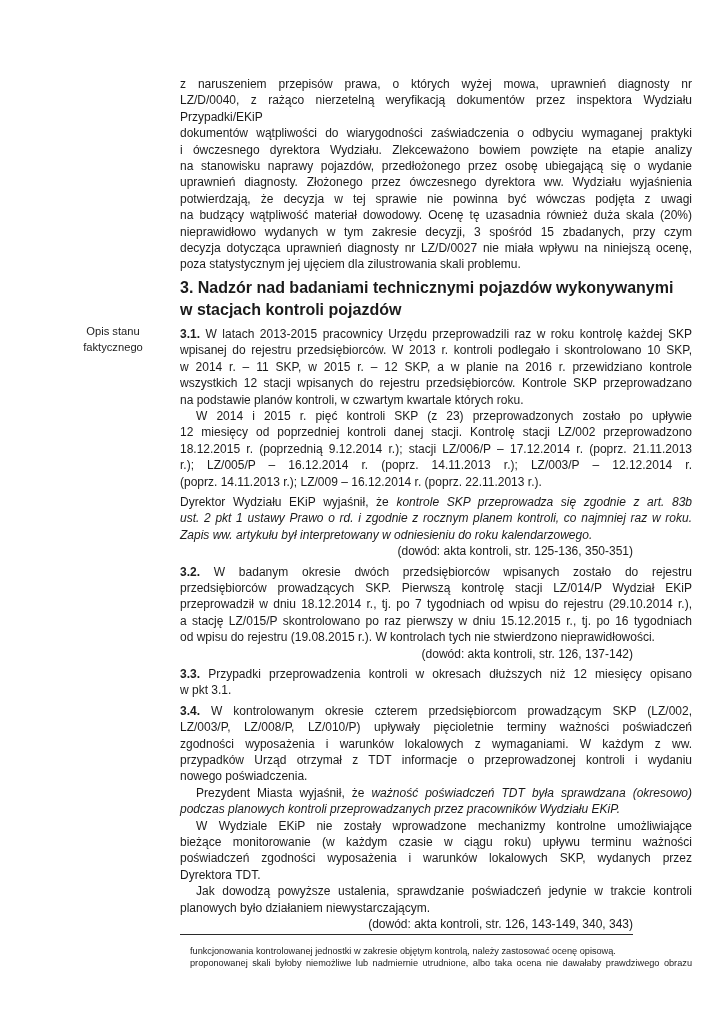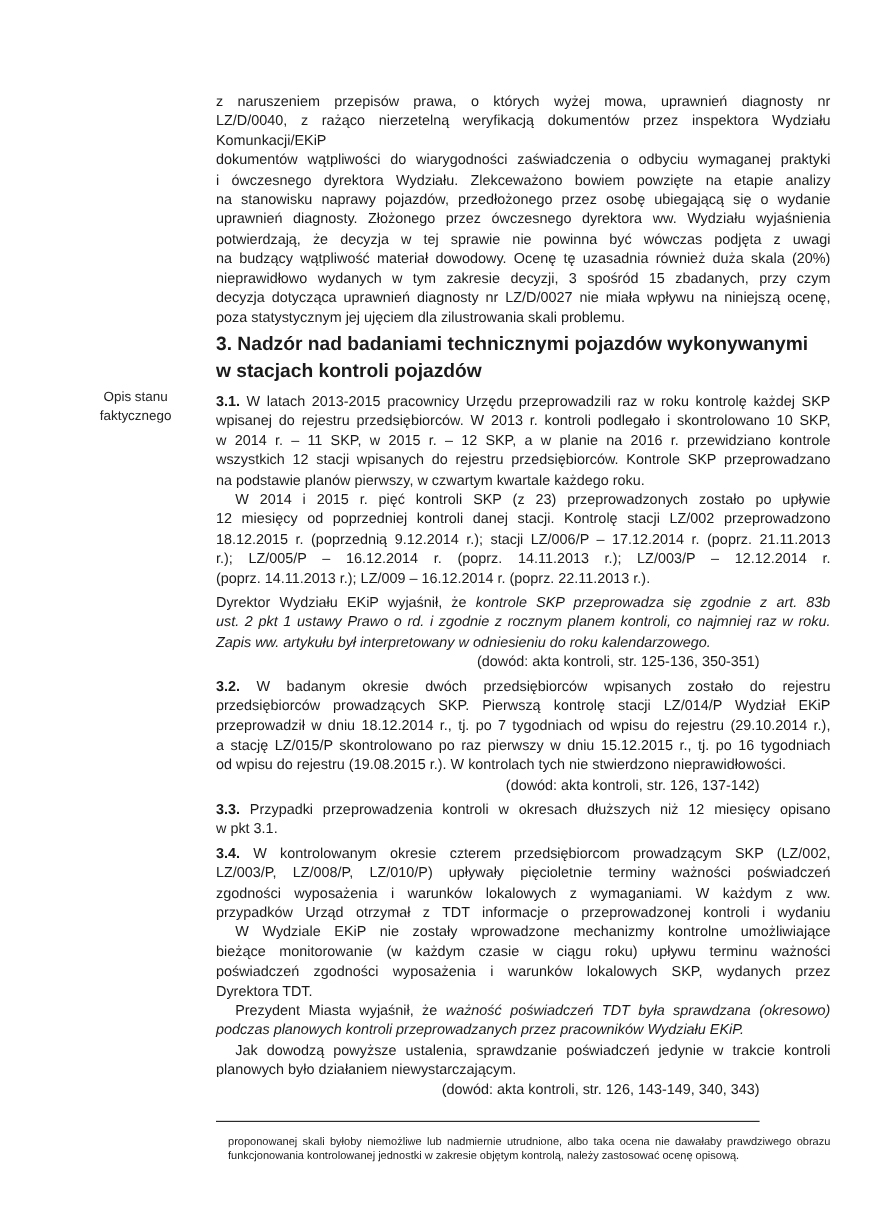--- a/index.html
+++ b/index.html
@@ -48,21 +48,21 @@
 
   <div class="margin-note">
     <div>Opis stanu</div>
     <div>faktycznego</div>
   </div>
 
   <div class="content">
     <div>
         <div class="line"><span>z naruszeniem przepisów prawa, o których wyżej mowa, uprawnień diagnosty nr</span></div>
         <div class="line"><span>LZ/D/0040, z rażąco nierzetelną weryfikacją dokumentów przez inspektora Wydziału</span></div>
-        <div class="line last"><span>Komunkacji/EKiP</span></div>
+        <div class="line last"><span>Przypadki/EKiP</span></div>
       </div>
     <div>
         <div class="line"><span>dokumentów wątpliwości do wiarygodności zaświadczenia o odbyciu wymaganej praktyki</span></div>
         <div class="line"><span>i ówczesnego dyrektora Wydziału. Zlekceważono bowiem powzięte na etapie analizy</span></div>
         <div class="line"><span>na stanowisku naprawy pojazdów, przedłożonego przez osobę ubiegającą się o wydanie</span></div>
         <div class="line"><span>uprawnień diagnosty. Złożonego przez ówczesnego dyrektora ww. Wydziału wyjaśnienia</span></div>
         <div class="line"><span>potwierdzają, że decyzja w tej sprawie nie powinna być wówczas podjęta z uwagi</span></div>
         <div class="line"><span>na budzący wątpliwość materiał dowodowy. Ocenę tę uzasadnia również duża skala (20%)</span></div>
         <div class="line"><span>nieprawidłowo wydanych w tym zakresie decyzji, 3 spośród 15 zbadanych, przy czym</span></div>
         <div class="line"><span>decyzja dotycząca uprawnień diagnosty nr LZ/D/0027 nie miała wpływu na niniejszą ocenę,</span></div>
@@ -72,21 +72,21 @@
     <div class="heading">
         <div class="line"><span>3. Nadzór nad badaniami technicznymi pojazdów wykonywanymi</span></div>
         <div class="line last"><span>w stacjach kontroli pojazdów</span></div>
       </div>
 
     <div>
         <div class="line"><span class="rb">3.1.</span><span> W latach 2013-2015 pracownicy Urzędu przeprowadzili raz w roku kontrolę każdej SKP</span></div>
         <div class="line"><span>wpisanej do rejestru przedsiębiorców. W 2013 r. kontroli podlegało i skontrolowano 10 SKP,</span></div>
         <div class="line"><span>w 2014 r. – 11 SKP, w 2015 r. – 12 SKP, a w planie na 2016 r. przewidziano kontrole</span></div>
         <div class="line"><span>wszystkich 12 stacji wpisanych do rejestru przedsiębiorców. Kontrole SKP przeprowadzano</span></div>
-        <div class="line last"><span>na podstawie planów pierwszy, w czwartym kwartale każdego roku.</span></div>
+        <div class="line last"><span>na podstawie planów kontroli, w czwartym kwartale których roku.</span></div>
       </div>
     <div>
         <div class="line ind"><span>W 2014 i 2015 r. pięć kontroli SKP (z 23) przeprowadzonych zostało po upływie</span></div>
         <div class="line"><span>12 miesięcy od poprzedniej kontroli danej stacji. Kontrolę stacji LZ/002 przeprowadzono</span></div>
         <div class="line"><span>18.12.2015 r. (poprzednią 9.12.2014 r.); stacji LZ/006/P – 17.12.2014 r. (poprz. 21.11.2013</span></div>
         <div class="line"><span>r.);  LZ/005/P  –  16.12.2014  r.  (poprz.  14.11.2013  r.);  LZ/003/P  –  12.12.2014  r.</span></div>
         <div class="line last"><span>(poprz. 14.11.2013 r.); LZ/009 – 16.12.2014 r. (poprz. 22.11.2013 r.).</span></div>
       </div>
 
     <div class="blk">
@@ -108,38 +108,39 @@
     <div class="blk">
         <div class="line"><span class="rb">3.3.</span><span> Przypadki przeprowadzenia kontroli w okresach dłuższych niż 12 miesięcy opisano</span></div>
         <div class="line last"><span>w pkt 3.1.</span></div>
       </div>
 
     <div class="blk">
         <div class="line"><span class="rb">3.4.</span><span> W kontrolowanym okresie czterem przedsiębiorcom prowadzącym SKP (LZ/002,</span></div>
         <div class="line"><span>LZ/003/P, LZ/008/P, LZ/010/P) upływały pięcioletnie terminy ważności poświadczeń</span></div>
         <div class="line"><span>zgodności wyposażenia i warunków lokalowych z wymaganiami. W każdym z ww.</span></div>
         <div class="line"><span>przypadków Urząd otrzymał z TDT informacje o przeprowadzonej kontroli i wydaniu</span></div>
+        <div class="line last"><span>nowego poświadczenia.</span></div>
+      </div>
+    <div>
+        <div class="line ind"><span>Prezydent Miasta wyjaśnił, że </span><span class="ri">ważność poświadczeń TDT była sprawdzana (okresowo)</span></div>
+        <div class="line last"><span class="ri">podczas planowych kontroli przeprowadzanych przez pracowników Wydziału EKiP.</span></div>
       </div>
     <div>
         <div class="line ind"><span>W Wydziale EKiP nie zostały wprowadzone mechanizmy kontrolne umożliwiające</span></div>
         <div class="line"><span>bieżące monitorowanie (w każdym czasie w ciągu roku) upływu terminu ważności</span></div>
         <div class="line"><span>poświadczeń zgodności wyposażenia i warunków lokalowych SKP, wydanych przez</span></div>
         <div class="line last"><span>Dyrektora TDT.</span></div>
-      </div>
-    <div>
-        <div class="line ind"><span>Prezydent Miasta wyjaśnił, że </span><span class="ri">ważność poświadczeń TDT była sprawdzana (okresowo)</span></div>
-        <div class="line last"><span class="ri">podczas planowych kontroli przeprowadzanych przez pracowników Wydziału EKiP.</span></div>
       </div>
     <div>
         <div class="line ind"><span>Jak dowodzą powyższe ustalenia, sprawdzanie poświadczeń jedynie w trakcie kontroli</span></div>
         <div class="line last"><span>planowych było działaniem niewystarczającym.</span></div>
       </div>
     <div class="dowod">(dowód: akta kontroli, str. 126, 143-149, 340, 343)</div>
   </div>
 
   <div class="footnote-rule"></div>
   <div class="footnote">
+      <div class="line last"><span>funkcjonowania kontrolowanej jednostki w zakresie objętym kontrolą, należy zastosować ocenę opisową.</span></div>
       <div class="line"><span>proponowanej skali byłoby niemożliwe lub nadmiernie utrudnione, albo taka ocena nie dawałaby prawdziwego obrazu</span></div>
-      <div class="line last"><span>funkcjonowania kontrolowanej jednostki w zakresie objętym kontrolą, należy zastosować ocenę opisową.</span></div>
     </div>
 
 
 </div>
 
 </body></html>

